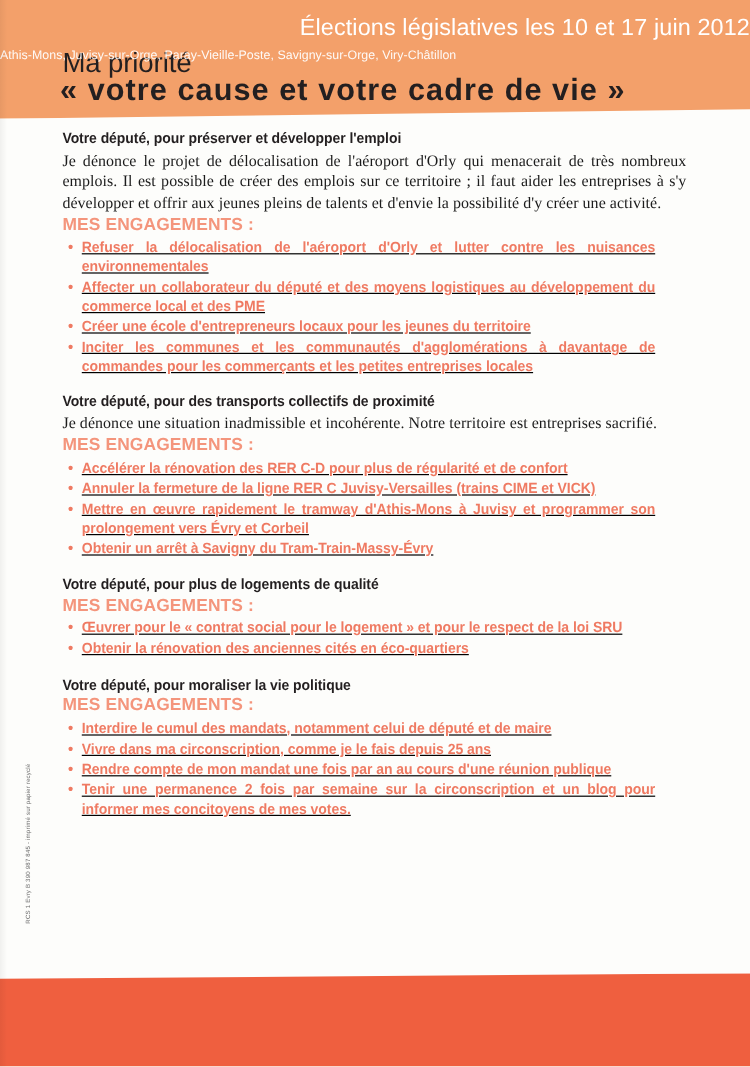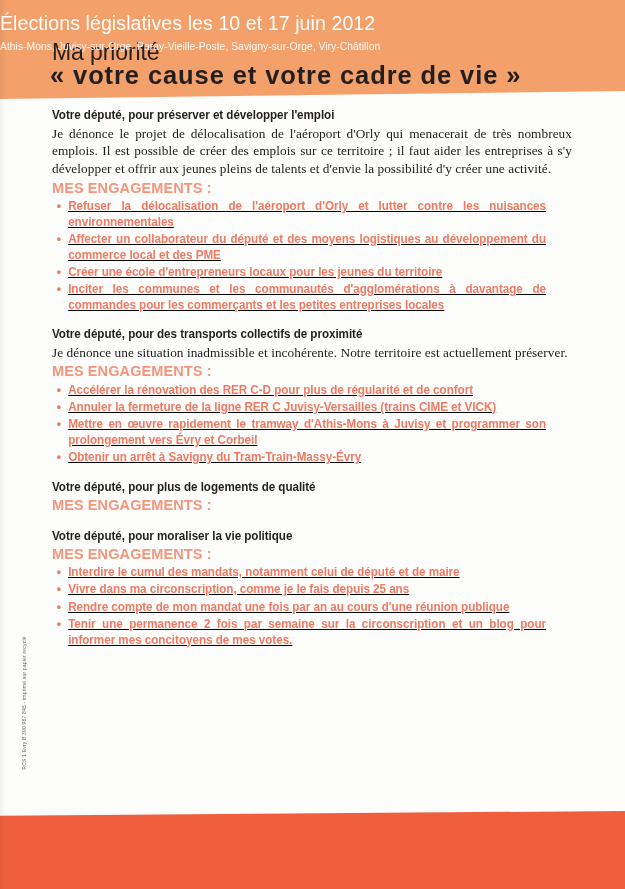--- a/index.html
+++ b/index.html
@@ -161,21 +161,21 @@
     width: 625px;
     height: 78px;
     background: #ef5f3f;
     clip-path: polygon(0 6%, 100% 0, 100% 100%, 0 100%);
   }
   .footer-title {
     position: absolute;
     left: 0;
     top: 13px;
     width: 625px;
-    text-align: left;
+    text-align: right;
     color: #ffffff;
     font-size: 19.5px;
     font-weight: 400;
     letter-spacing: 0.1px;
     line-height: 1.1;
   }
   .footer-sub {
     position: absolute;
     left: 0;
     top: 41px;
@@ -218,35 +218,39 @@
         <li><span>Affecter un collaborateur du député et des moyens logistiques au développement du commerce local et des PME</span></li>
         <li><span>Créer une école d'entrepreneurs locaux pour les jeunes du territoire</span></li>
         <li><span>Inciter les communes et les communautés d'agglomérations à davantage de commandes pour les commerçants et les petites entreprises locales</span></li>
       </ul>
     </div>
 
     <div class="gap-1"></div>
 
     <div class="section">
       <div class="sec-title">Votre député, pour des transports collectifs de proximité</div>
-      <div class="sec-body">Je dénonce une situation inadmissible et incohérente. Notre territoire est actuellement préserver.</div>
+      <div class="sec-body">Je dénonce une situation inadmissible et incohérente. Notre territoire est entreprises sacrifié.</div>
       <div class="engagements">MES ENGAGEMENTS :</div>
       <ul class="bullets">
         <li><span>Accélérer la rénovation des RER C-D pour plus de régularité et de confort</span></li>
         <li><span>Annuler la fermeture de la ligne RER C Juvisy-Versailles (trains CIME et VICK)</span></li>
         <li><span>Mettre en œuvre rapidement le tramway d'Athis-Mons à Juvisy et programmer son prolongement vers Évry et Corbeil</span></li>
         <li><span>Obtenir un arrêt à Savigny du Tram-Train-Massy-Évry</span></li>
       </ul>
     </div>
 
     <div class="gap-2"></div>
 
     <div class="section">
       <div class="sec-title">Votre député, pour plus de logements de qualité</div>
       <div class="engagements">MES ENGAGEMENTS :</div>
+      <ul class="bullets">
+        <li><span>Œuvrer pour le « contrat social pour le logement » et pour le respect de la loi SRU</span></li>
+        <li><span>Obtenir la rénovation des anciennes cités en éco-quartiers</span></li>
+      </ul>
     </div>
 
     <div class="gap-3"></div>
 
     <div class="section">
       <div class="sec-title">Votre député, pour moraliser la vie politique</div>
       <div class="engagements">MES ENGAGEMENTS :</div>
       <ul class="bullets">
         <li><span>Interdire le cumul des mandats, notamment celui de député et de maire</span></li>
         <li><span>Vivre dans ma circonscription, comme je le fais depuis 25 ans</span></li>

